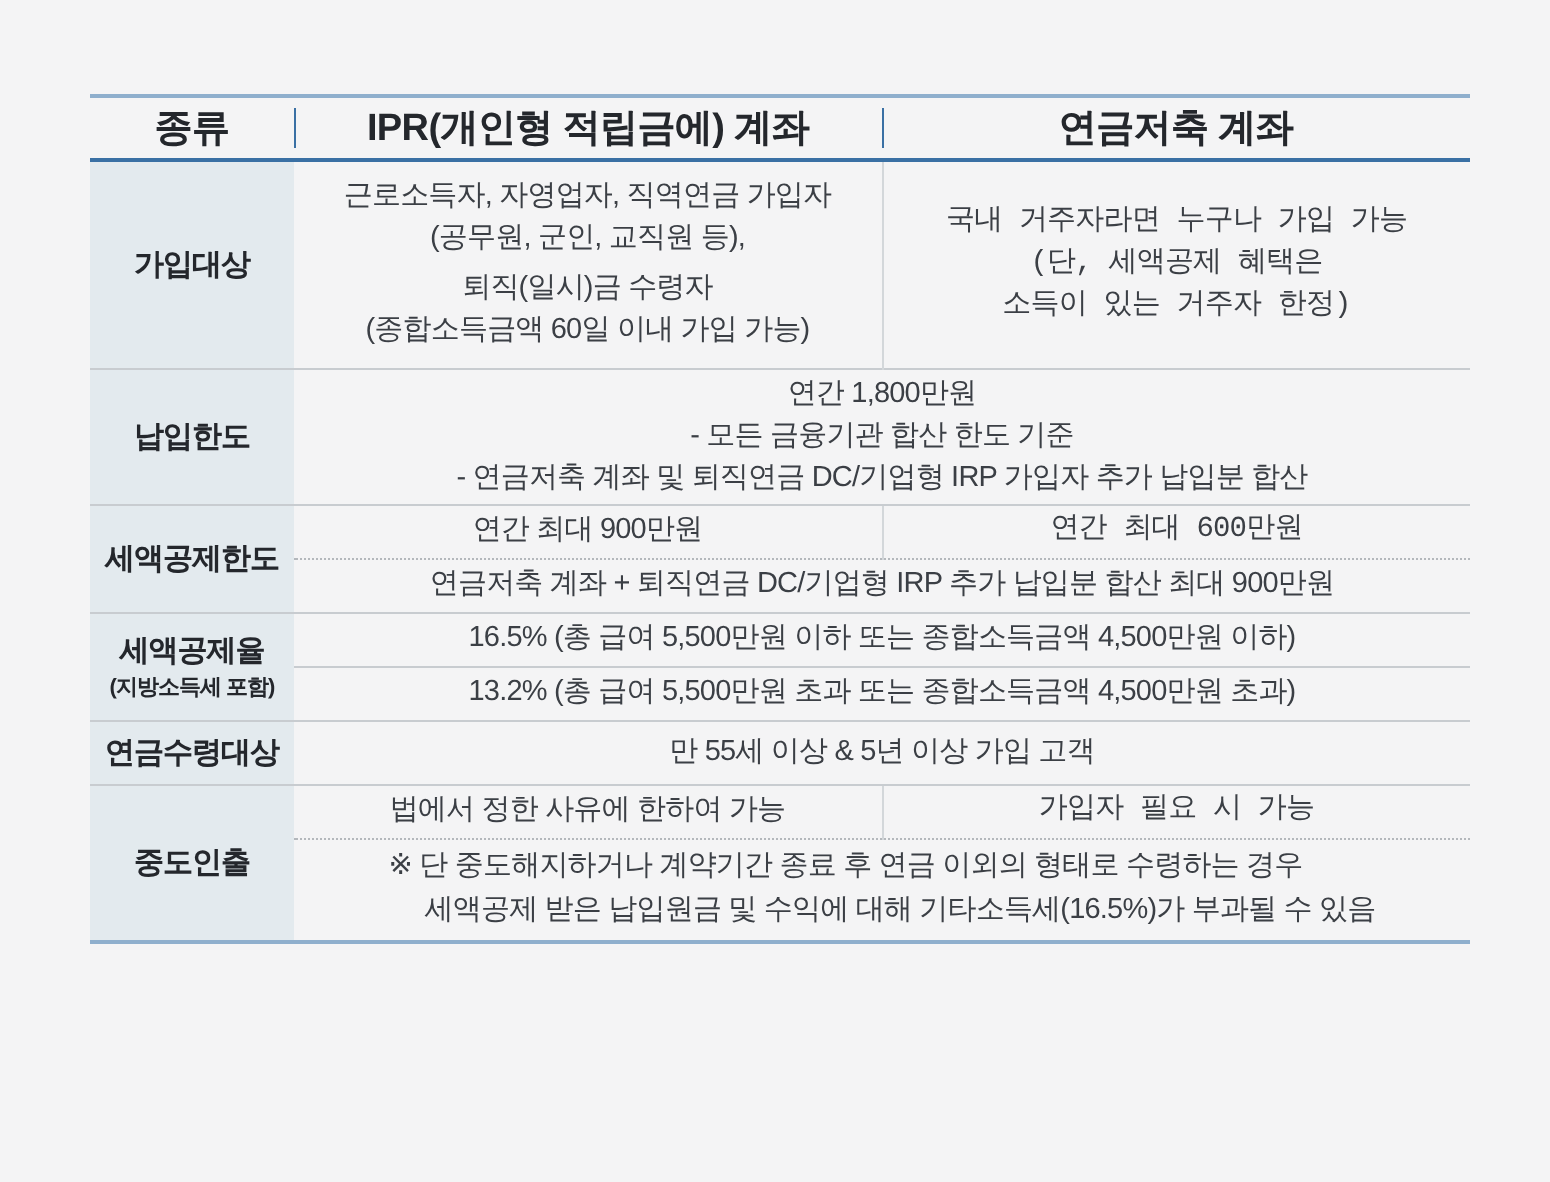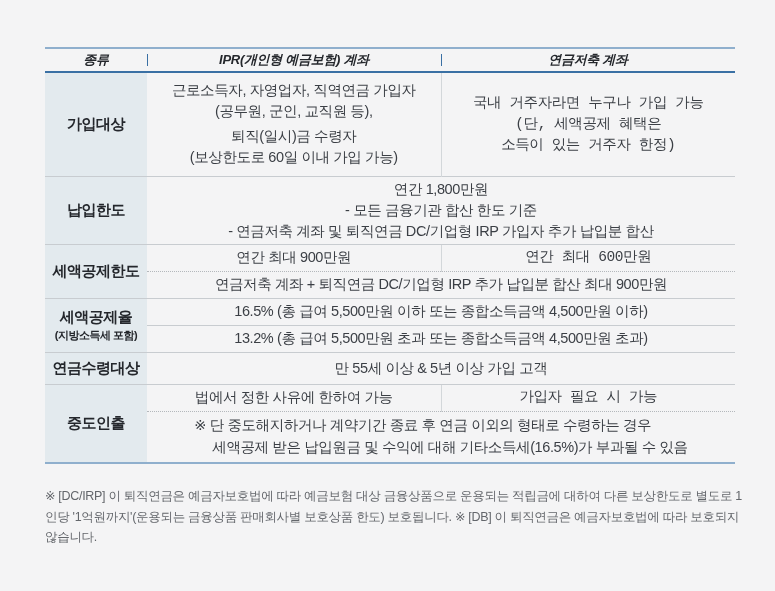--- a/index.html
+++ b/index.html
@@ -19,22 +19,22 @@
     position:absolute;left:45px;top:47px;width:690px;
     border-collapse:collapse;table-layout:fixed;
     border-top:2px solid var(--steel);
     border-bottom:2px solid var(--steel);
   }
   col.c-label{width:102px;}
   col.c-irp{width:294px;}
   col.c-sav{width:294px;}
   th,td{vertical-align:middle;text-align:center;padding:2px 4px;}
   thead th{
-    height:14px;font-size:13px;font-weight:bold;color:var(--labeltext);
-    border-bottom:2px solid var(--navy);position:relative;letter-spacing:-0.3px;font-style:italic;
+    height:14px;font-size:19px;font-weight:bold;color:var(--labeltext);
+    border-bottom:2px solid var(--navy);position:relative;letter-spacing:-0.3px;
   }
   thead th.sep::before{
     content:"";position:absolute;left:-0.5px;top:5px;bottom:5px;width:1px;
     background:var(--navy);
   }
   th.lbl{
     background:var(--labelbg);font-size:15px;font-weight:bold;
     color:var(--labeltext);letter-spacing:-0.5px;
   }
   th.lbl .sub{font-size:11px;letter-spacing:-0.5px;margin-top:1px;}
@@ -69,32 +69,32 @@
 
   <table class="cmp">
     <colgroup>
       <col class="c-label">
         <col class="c-irp">
         <col class="c-sav">
     </colgroup>
     <thead>
       <tr>
         <th>종류</th>
-        <th class="sep">IPR(개인형 예금보험) 계좌</th>
+        <th class="sep">IPR(개인형 적립금에) 계좌</th>
         <th class="sep">연금저축 계좌</th>
       </tr>
     </thead>
     <tbody>
       <tr class="r-join">
         <th class="lbl">가입대상</th>
         <td>
           <div>근로소득자, 자영업자, 직역연금 가입자</div>
           <div>(공무원, 군인, 교직원 등),</div>
           <div class="gap">퇴직(일시)금 수령자</div>
-          <div>(보상한도로 60일 이내 가입 가능)</div>
+          <div>(종합소득금액 60일 이내 가입 가능)</div>
         </td>
         <td class="vsep">
           <div>국내 거주자라면 누구나 가입 가능</div>
           <div>(단, 세액공제 혜택은</div>
           <div>소득이 있는 거주자 한정)</div>
         </td>
       </tr>
 
       <tr class="major r-pay">
         <th class="lbl">납입한도</th>
@@ -140,16 +140,15 @@
           <div class="note-block">
             <div>※ 단 중도해지하거나 계약기간 종료 후 연금 이외의 형태로 수령하는 경우</div>
             <div class="indent">세액공제 받은 납입원금 및 수익에 대해 기타소득세(16.5%)가 부과될 수 있음</div>
           </div>
         </td>
       </tr>
     </tbody>
   </table>
 
   <div class="notes">
-    <p>※ [DC/IRP] 이 퇴직연금은 예금자보호법에 따라 예금보험 대상 금융상품으로 운용되는 적립금에 대하여 다른 보상한도로 별도로 1인당 '1억원까지'(운용되는 금융상품 판매회사별 보호상품 한도) 보호됩니다. ※ [DB] 이 퇴직연금은 예금자보호법에 따라 보호되지 않습니다.</p>
   </div>
 
 </div>
 
 </body></html>

